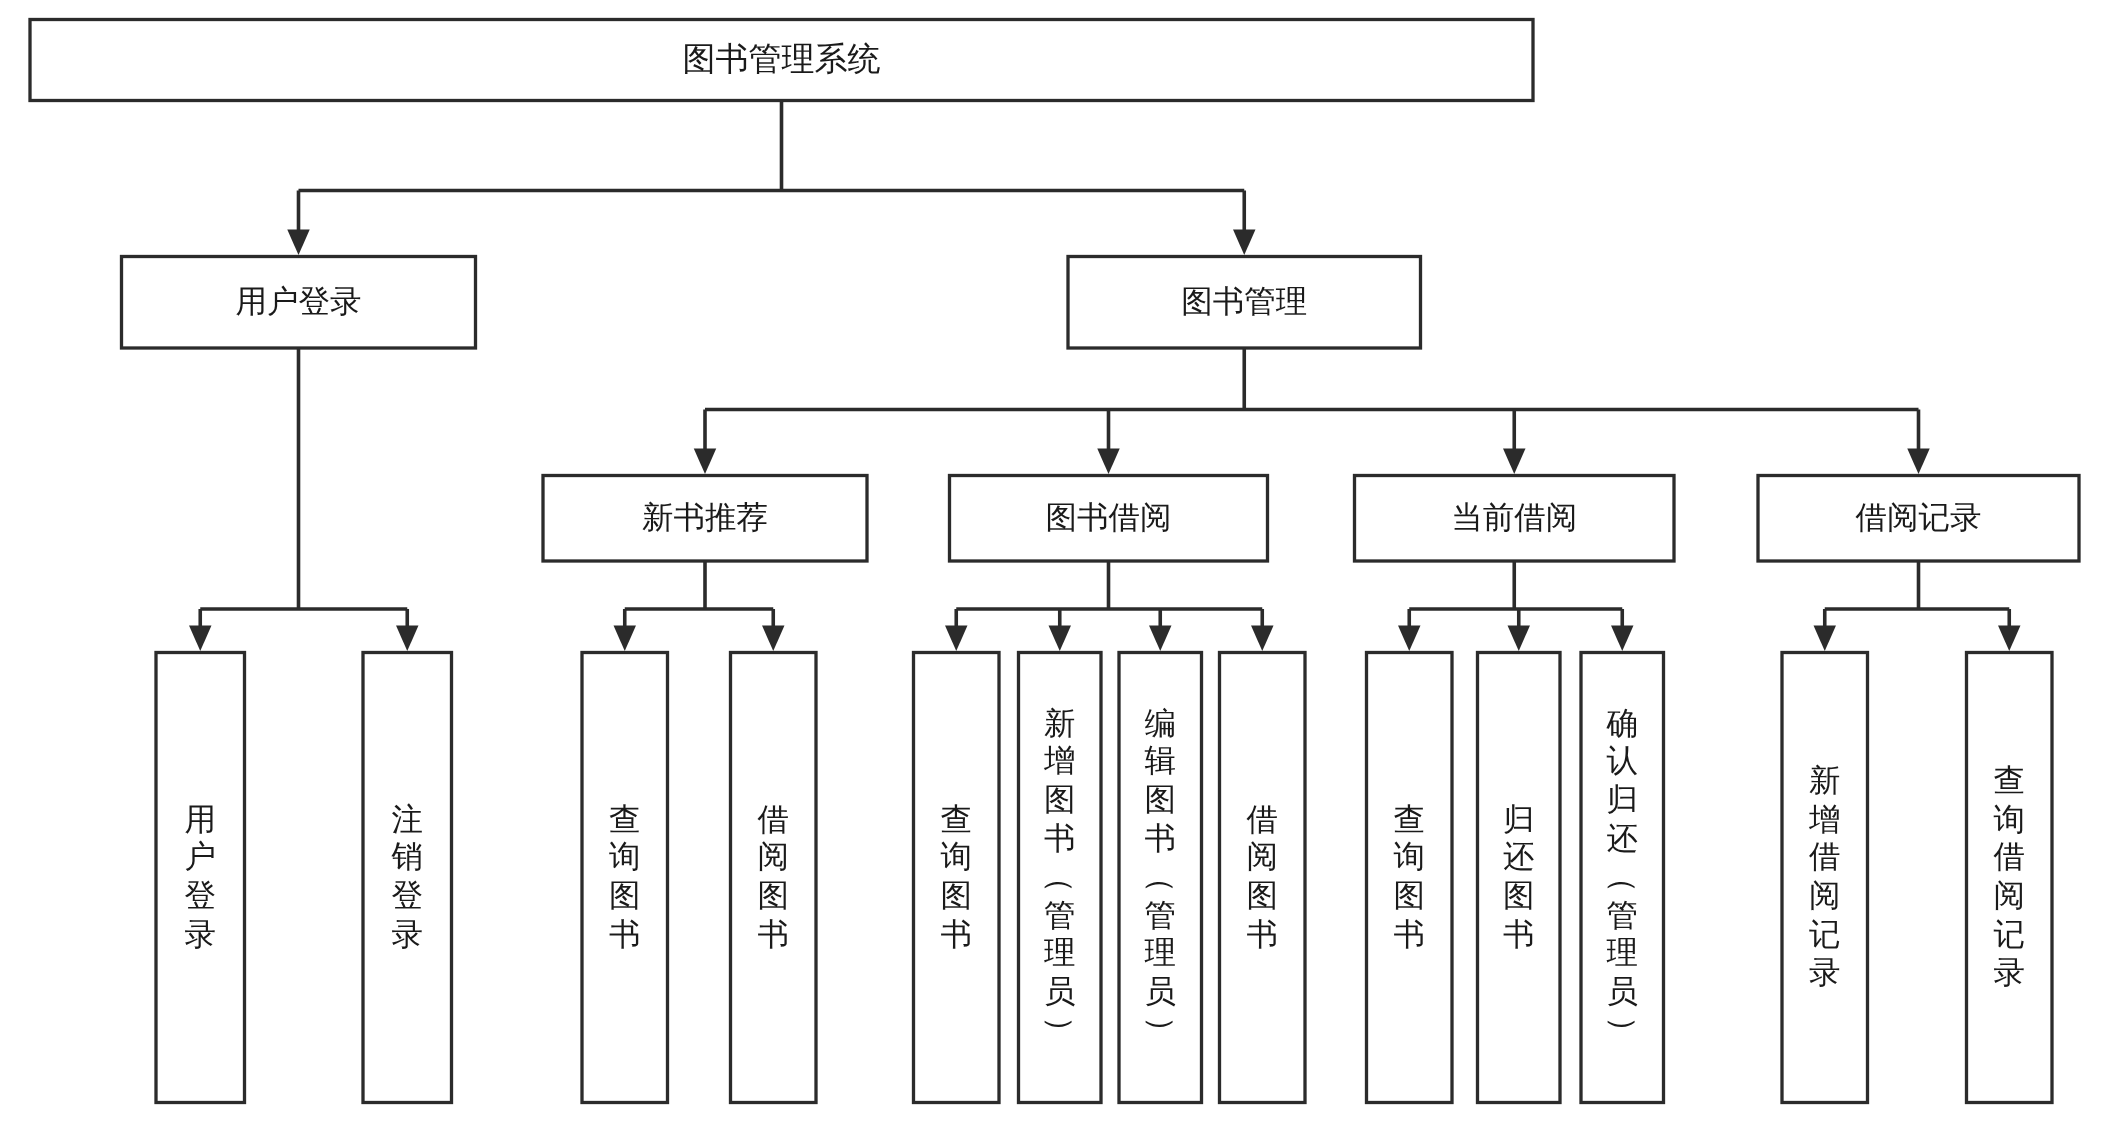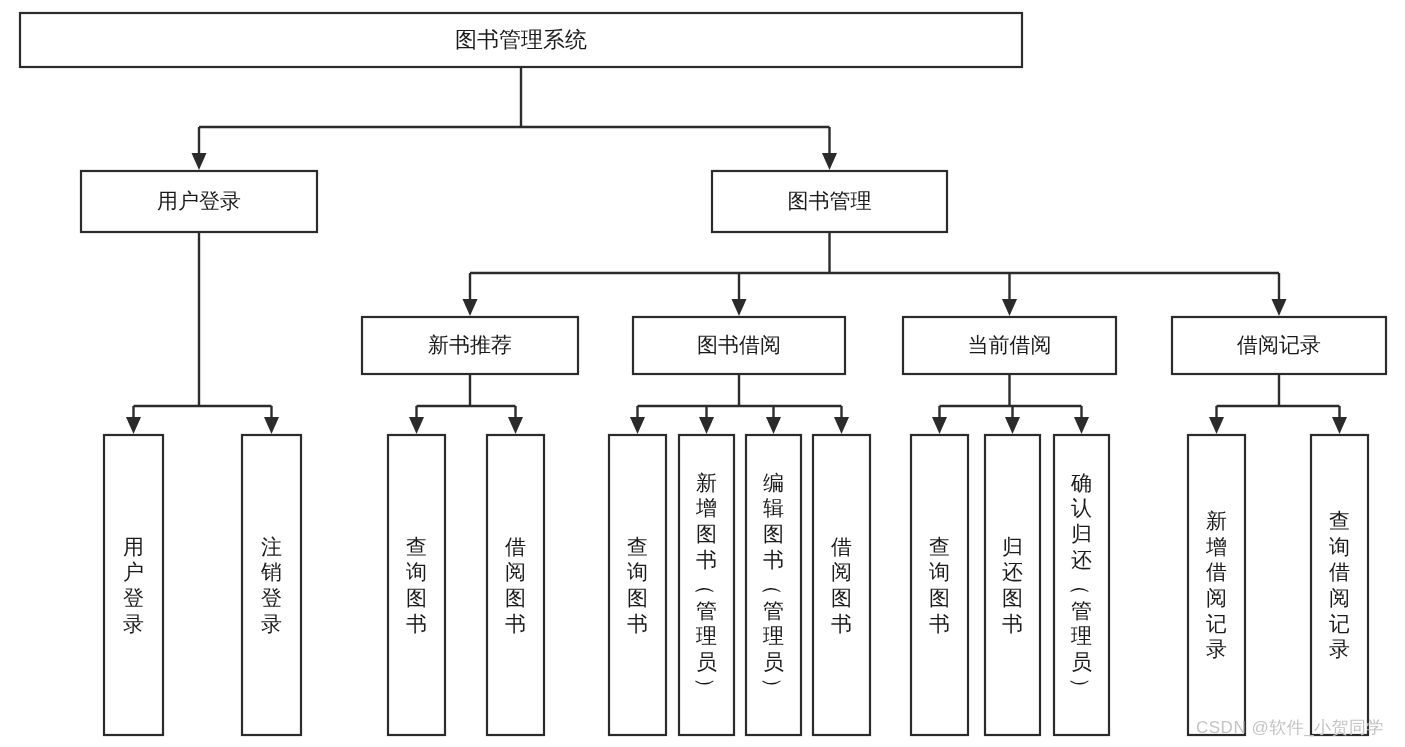--- a/index.html
+++ b/index.html
@@ -312,15 +312,14 @@
       <div class="vertical-label" style="left: 1311px; top: 435px; width: 57px; height: 300px;">
         <span class="vchar">查</span>
         <span class="vchar">询</span>
         <span class="vchar">借</span>
         <span class="vchar">阅</span>
         <span class="vchar">记</span>
         <span class="vchar">录</span>
       </div>
     </div>
 
-  <div class="watermark" style="left: 1196px; top: 716px; color: rgb(195, 195, 195);">CSDN @软件_小贺同学</div>
 
 </div>
 
 </body></html>

